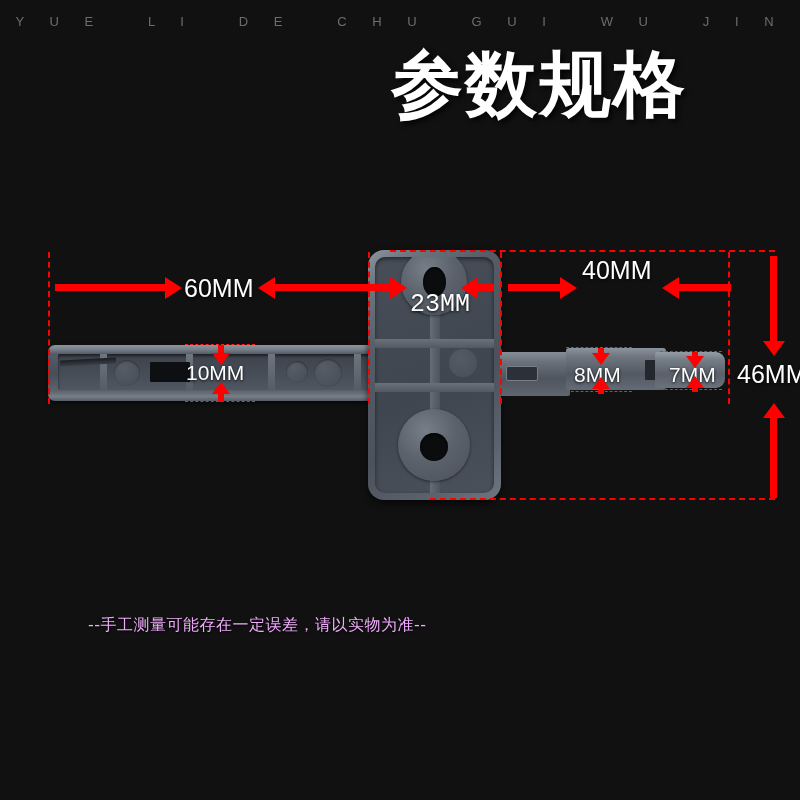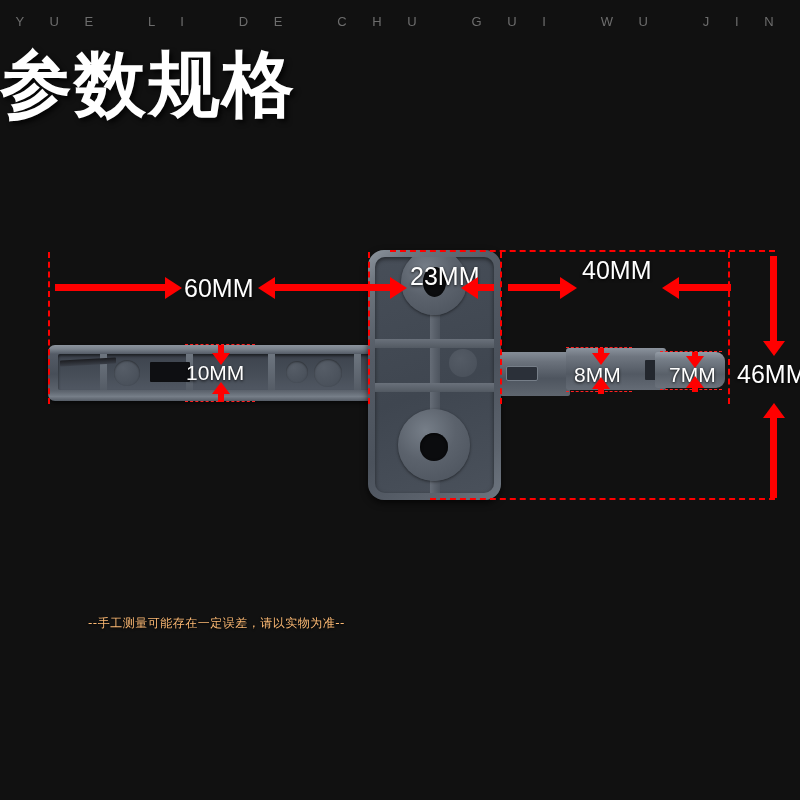--- a/index.html
+++ b/index.html
@@ -29,21 +29,21 @@
     font-size: 13px;
     letter-spacing: 11px;
     font-weight: 400;
     white-space: pre;
   }
   .main-title {
     position: absolute;
     top: 47px;
     left: 0;
     width: 687px;
-    text-align: left;
+    text-align: right;
     color: #ffffff;
     font-size: 72px;
     font-weight: bold;
     letter-spacing: 2px;
     line-height: 1.05;
     font-family: "DejaVu Sans", "Liberation Sans", sans-serif;
     text-shadow: 3px 3px 5px rgba(0,0,0,0.75);
   }
 
   
@@ -307,22 +307,22 @@
     border-right: 9px solid transparent;
     border-bottom: 12px solid #ff0000;
     left: -6px;
   }
 
   
   .footer-note {
     position: absolute;
     left: 88px;
     top: 615px;
-    color: #fdba74;
-    font-size: 12px;
+    color: #f0abfc;
+    font-size: 16px;
     letter-spacing: 0.5px;
     font-family: "DejaVu Sans", "Liberation Sans", sans-serif;
     text-shadow: 0 1px 2px rgba(0,0,0,0.8);
   }
 </style>
 </head>
 <body>
 
 <div id="page">
 
@@ -387,21 +387,21 @@
   <div class="dim-label" style="left:184px; top:274px;">60MM</div>
   <div class="arrow arr-h left" style="left:258px; top:284px;">
     <div class="head" style="left:0;"></div>
     <div class="shaft" style="left:17px; width:103px;"></div>
   </div>
 
   <div class="arrow arr-h right" style="left:374px; top:284px;">
     <div class="shaft" style="left:0; width:16px;"></div>
     <div class="head" style="left:16px;"></div>
   </div>
-  <div class="dim-label" style="left:410px; top:262px;">23MM</div>
+  <div class="dim-label" style="left:410px; top:290px;font-family:Liberation Mono, monospace;">23MM</div>
   <div class="arrow arr-h left" style="left:461px; top:284px;">
     <div class="head" style="left:0;"></div>
     <div class="shaft" style="left:17px; width:16px;"></div>
   </div>
 
   <div class="arrow arr-h right" style="left:508px; top:284px;">
     <div class="shaft" style="left:0; width:52px;"></div>
     <div class="head" style="left:52px;"></div>
   </div>
   <div class="dim-label" style="left:582px; top:256px;">40MM</div>

